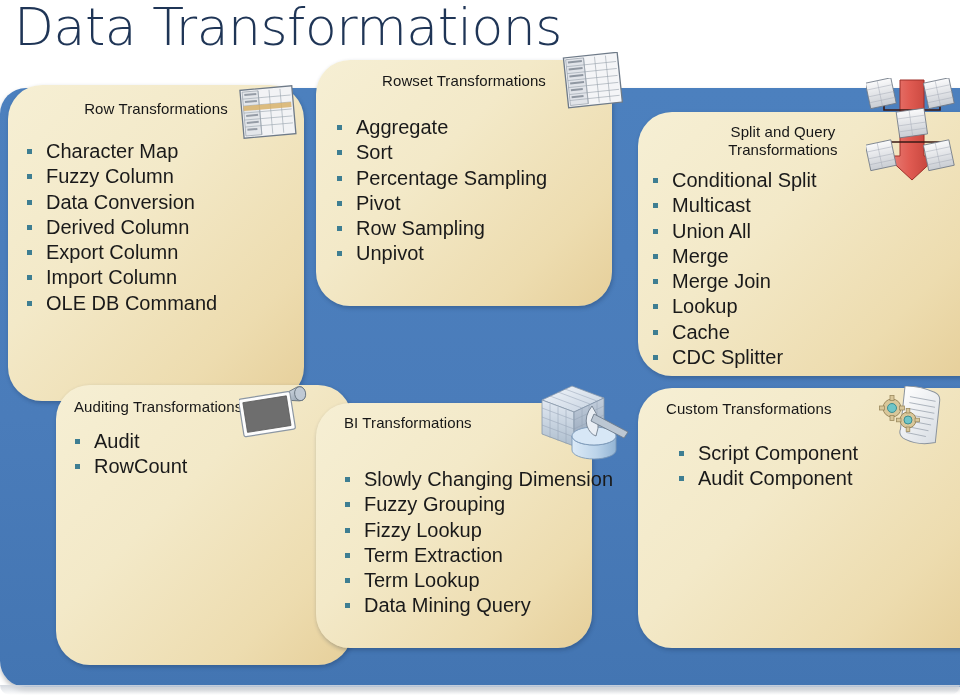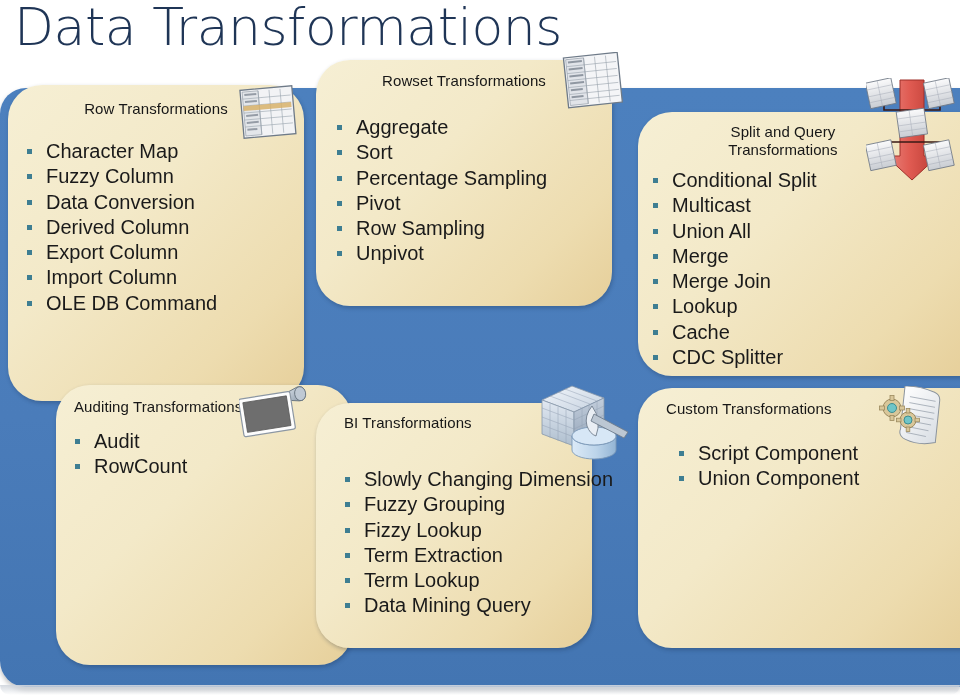--- a/index.html
+++ b/index.html
@@ -219,21 +219,21 @@
       <li><span class="bullet-sq"></span><span>Term Extraction</span></li>
       <li><span class="bullet-sq"></span><span>Term Lookup</span></li>
       <li><span class="bullet-sq"></span><span>Data Mining Query</span></li>
     </ul>
   </div>
 
   <div class="panel" id="panel-custom">
     <div class="panel-title">Custom Transformations</div>
     <ul class="bullets">
       <li><span class="bullet-sq"></span><span>Script Component</span></li>
-      <li><span class="bullet-sq"></span><span>Union Component</span></li>
+      <li><span class="bullet-sq"></span><span>Audit Component</span></li>
     </ul>
   </div>
 
   <svg class="deco" id="icon-row-grid" viewBox="0 0 60 58">
     <g transform="rotate(-5 30 29)">
       <rect x="4" y="4" width="52" height="48" fill="#F2F3F5" stroke="#6E7A88" stroke-width="1.3"></rect>
       <rect x="6" y="6" width="16" height="44" fill="#E3E6EA" stroke="#8A949F" stroke-width="0.6"></rect>
       <g stroke="#9AA4AE" stroke-width="0.6">
         <line x1="22" y1="6" x2="22" y2="50"></line>
         <line x1="33" y1="6" x2="33" y2="50"></line>

